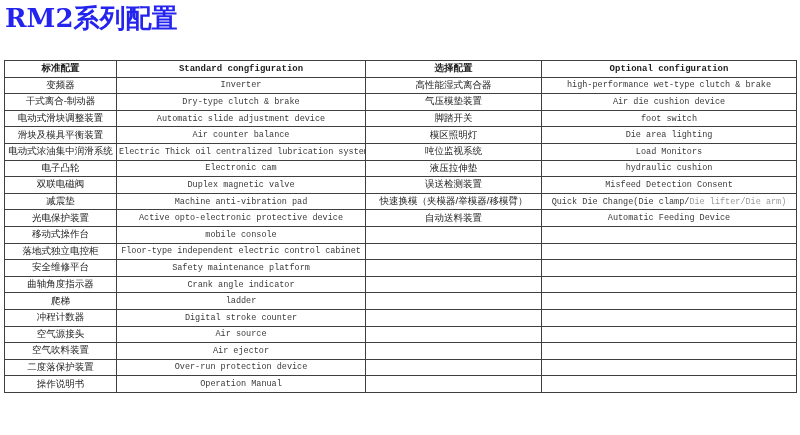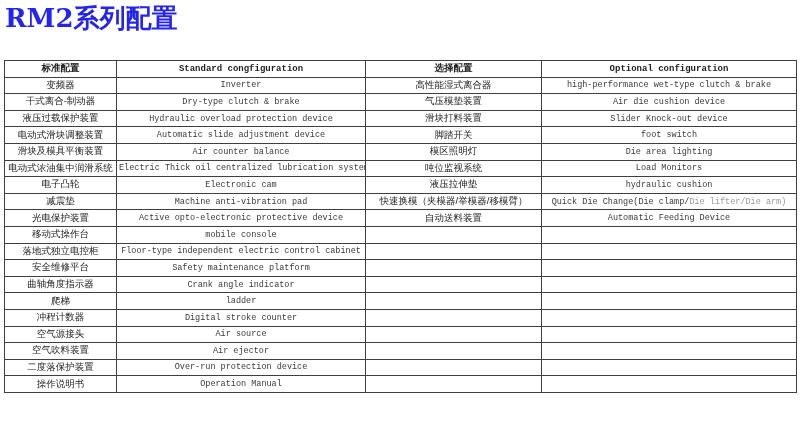--- a/index.html
+++ b/index.html
@@ -82,26 +82,20 @@
         <td class="cn">高性能湿式离合器</td>
         <td class="en">high-performance wet-type clutch &amp; brake</td>
       </tr>
       <tr>
         <td class="cn">干式离合-制动器</td>
         <td class="en">Dry-type clutch &amp; brake</td>
         <td class="cn">气压模垫装置</td>
         <td class="en">Air die cushion device</td>
       </tr>
       <tr>
-        <td class="cn">液压过载保护装置</td>
-        <td class="en">Hydraulic overload protection device</td>
-        <td class="cn">滑块打料装置</td>
-        <td class="en">Slider Knock-out device</td>
-      </tr>
-      <tr>
         <td class="cn">电动式滑块调整装置</td>
         <td class="en">Automatic slide adjustment device</td>
         <td class="cn">脚踏开关</td>
         <td class="en">foot switch</td>
       </tr>
       <tr>
         <td class="cn">滑块及模具平衡装置</td>
         <td class="en">Air counter balance</td>
         <td class="cn">模区照明灯</td>
         <td class="en">Die area lighting</td>
@@ -110,20 +104,26 @@
         <td class="cn">电动式浓油集中润滑系统</td>
         <td class="en">Electric Thick oil centralized lubrication system</td>
         <td class="cn">吨位监视系统</td>
         <td class="en">Load Monitors</td>
       </tr>
       <tr>
         <td class="cn">电子凸轮</td>
         <td class="en">Electronic cam</td>
         <td class="cn">液压拉伸垫</td>
         <td class="en">hydraulic cushion</td>
+      </tr>
+      <tr>
+        <td class="cn">双联电磁阀</td>
+        <td class="en">Duplex magnetic valve</td>
+        <td class="cn">误送检测装置</td>
+        <td class="en">Misfeed Detection Consent</td>
       </tr>
       <tr>
         <td class="cn">减震垫</td>
         <td class="en">Machine anti-vibration pad</td>
         <td class="cn">快速换模（夹模器/举模器/移模臂）</td>
         <td class="en">Quick Die Change(Die clamp/<span class="muted">Die lifter/Die arm)</span></td>
       </tr>
       <tr>
         <td class="cn">光电保护装置</td>
         <td class="en">Active opto-electronic protective device</td>

